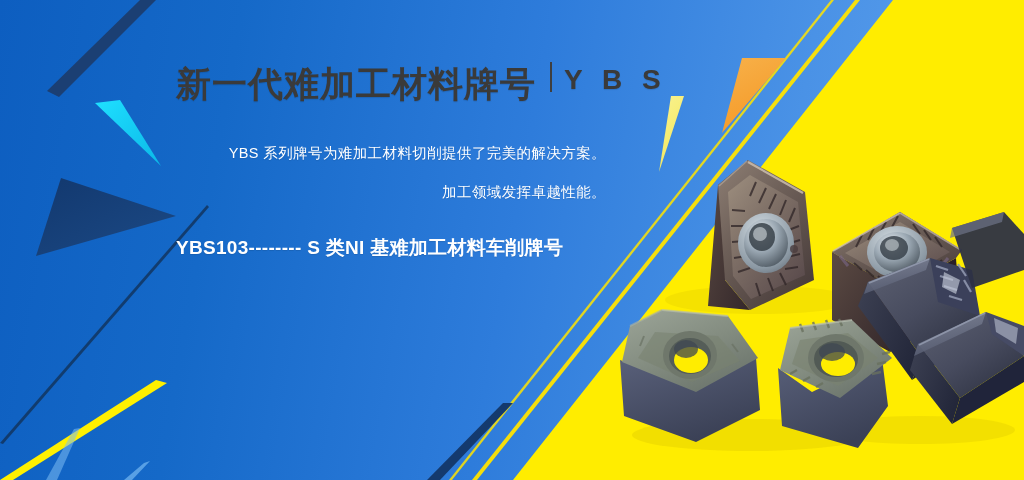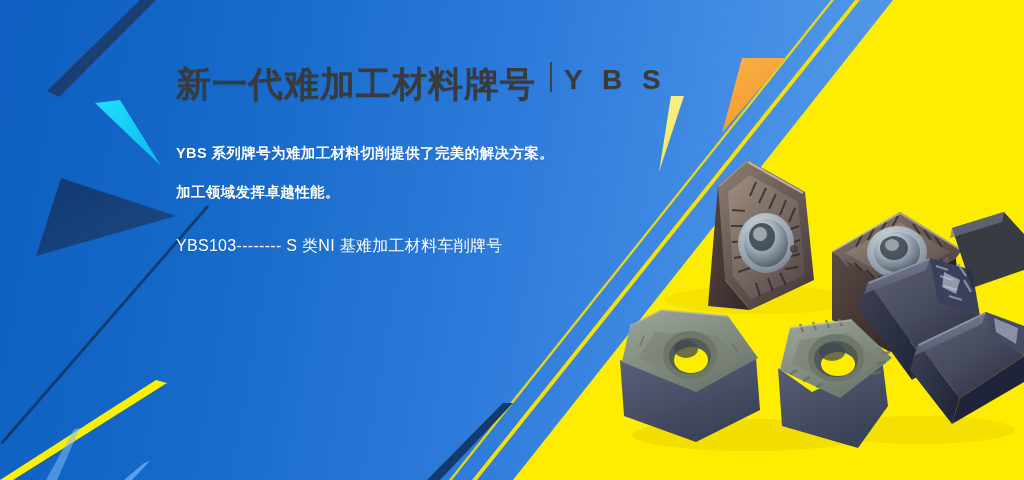--- a/index.html
+++ b/index.html
@@ -58,35 +58,36 @@
     letter-spacing: 6px;
     color: #3a3a3a;
   }
 
   .paragraph {
     margin-top: 40px;
   }
   .para-line {
     color: #ffffff;
     font-size: 14.5px;
-    font-weight: 700;
+    font-weight: 400;
     line-height: 1;
     letter-spacing: 0.4px;
     margin-bottom: 25px;
     white-space: nowrap;
     text-shadow: 0 1px 1px rgba(0,0,0,0.10);
+    text-align: right;
   }
 
   .product-list {
     margin-top: 38px;
   }
   .product-line {
     color: #ffffff;
-    font-size: 16px;
-    font-weight: 400;
+    font-size: 19px;
+    font-weight: 700;
     line-height: 1;
     letter-spacing: 0.3px;
     margin-bottom: 28px;
     white-space: nowrap;
     text-shadow: 0 1px 1px rgba(0,0,0,0.10);
   }
 
   
   .inserts {
     position: absolute;

